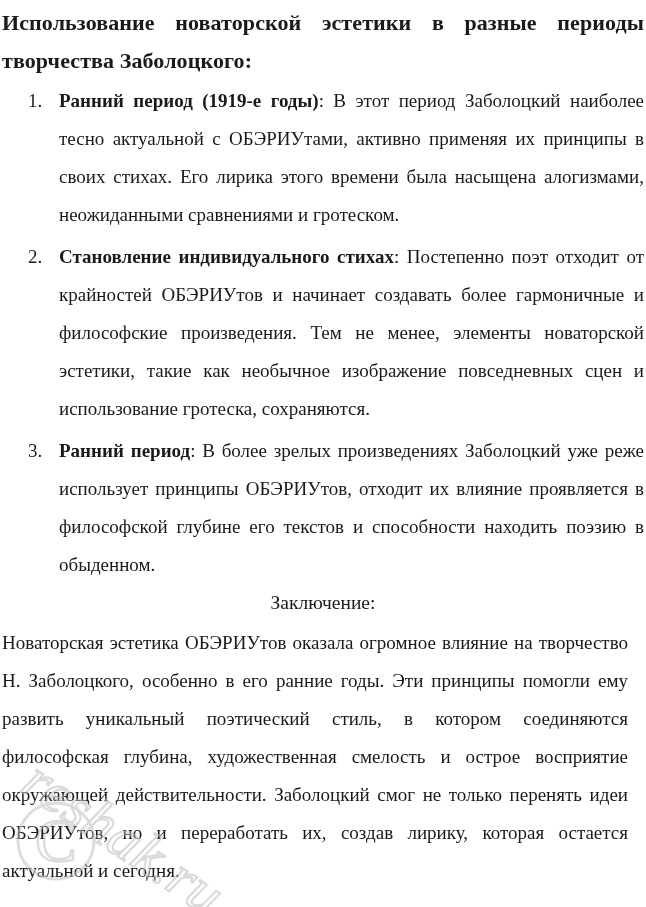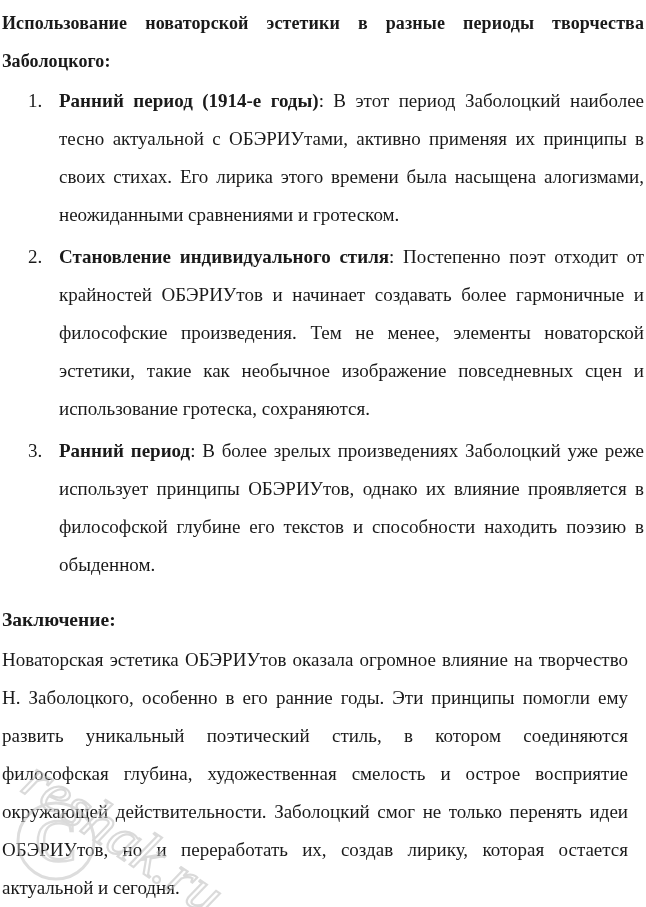--- a/index.html
+++ b/index.html
@@ -40,21 +40,21 @@
 
   
   .content {
     position: relative;
     z-index: 2;
     padding: 4px 2px 0 2px;
   }
 
   .doc-heading {
     font-weight: bold;
-    font-size: 18px;
+    font-size: 22px;
     line-height: 38px;
     text-align: justify;
     text-align-last: left;
     margin: 0 0 2px 0;
     letter-spacing: 0.1px;
   }
 
   ol.period-list {
     list-style: none;
     margin: 0;
@@ -81,25 +81,25 @@
     line-height: 38px;
     text-align: left;
     font-weight: normal;
   }
 
   .lead {
     font-weight: bold;
   }
 
   .section-heading {
-    font-weight: bold;
+    font-weight: normal;
     font-size: 19.5px;
     line-height: 38px;
-    margin: 17px 0 0 0;
-    text-align: left;
+    margin: 0 0 0 0;
+    text-align: center;
   }
 
   .body-para {
     font-size: 19px;
     line-height: 38px;
     text-align: justify;
     text-align-last: left;
     margin: 2px 16px 0 0;
   }
 
@@ -125,29 +125,29 @@
     </svg>
   </div>
 
   <div class="content">
 
     <p class="doc-heading">Использование новаторской эстетики в разные периоды творчества Заболоцкого:</p>
 
     <ol class="period-list list-block">
 
       <li>
-        <span class="li-marker">1.</span><span class="lead">Ранний период (1914-е годы)</span><span>: В этот период Заболоцкий наиболее тесно актуальной с ОБЭРИУтами, активно применяя их принципы в своих стихах. Его лирика этого времени была насыщена алогизмами, неожиданными сравнениями и гротеском.</span>
+        <span class="li-marker">1.</span><span class="lead">Ранний период (1919-е годы)</span><span>: В этот период Заболоцкий наиболее тесно актуальной с ОБЭРИУтами, активно применяя их принципы в своих стихах. Его лирика этого времени была насыщена алогизмами, неожиданными сравнениями и гротеском.</span>
       </li>
 
       <li>
-        <span class="li-marker">2.</span><span class="lead">Становление индивидуального стиля</span><span>: Постепенно поэт отходит от крайностей ОБЭРИУтов и начинает создавать более гармоничные и философские произведения. Тем не менее, элементы новаторской эстетики, такие как необычное изображение повседневных сцен и использование гротеска, сохраняются.</span>
+        <span class="li-marker">2.</span><span class="lead">Становление индивидуального стихах</span><span>: Постепенно поэт отходит от крайностей ОБЭРИУтов и начинает создавать более гармоничные и философские произведения. Тем не менее, элементы новаторской эстетики, такие как необычное изображение повседневных сцен и использование гротеска, сохраняются.</span>
       </li>
 
       <li>
-        <span class="li-marker">3.</span><span class="lead">Ранний период</span><span>: В более зрелых произведениях Заболоцкий уже реже использует принципы ОБЭРИУтов, однако их влияние проявляется в философской глубине его текстов и способности находить поэзию в обыденном.</span>
+        <span class="li-marker">3.</span><span class="lead">Ранний период</span><span>: В более зрелых произведениях Заболоцкий уже реже использует принципы ОБЭРИУтов, отходит их влияние проявляется в философской глубине его текстов и способности находить поэзию в обыденном.</span>
       </li>
 
     </ol>
 
     <p class="section-heading">Заключение:</p>
 
     <p class="body-para">Новаторская эстетика ОБЭРИУтов оказала огромное влияние на творчество Н. Заболоцкого, особенно в его ранние годы. Эти принципы помогли ему развить уникальный поэтический стиль, в котором соединяются философская глубина, художественная смелость и острое восприятие окружающей действительности. Заболоцкий смог не только перенять идеи ОБЭРИУтов, но и переработать их, создав лирику, которая остается актуальной и сегодня.</p>
 
   </div>
 </div>

